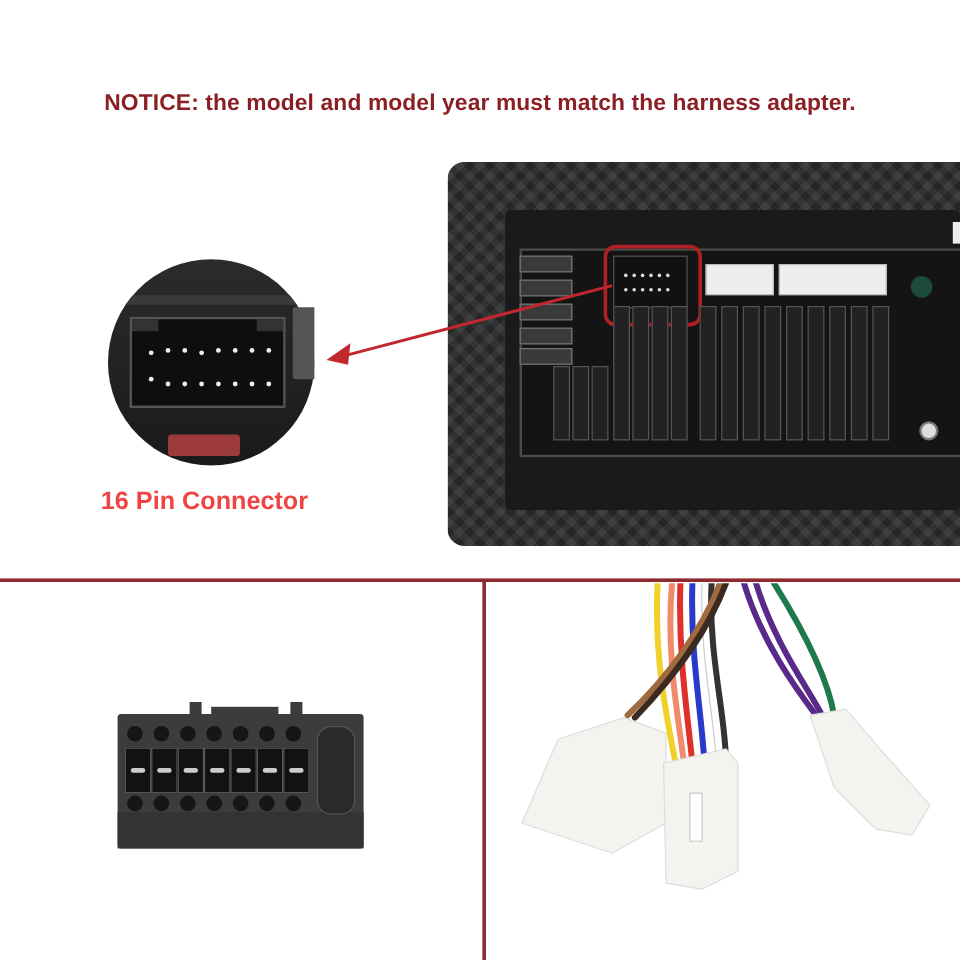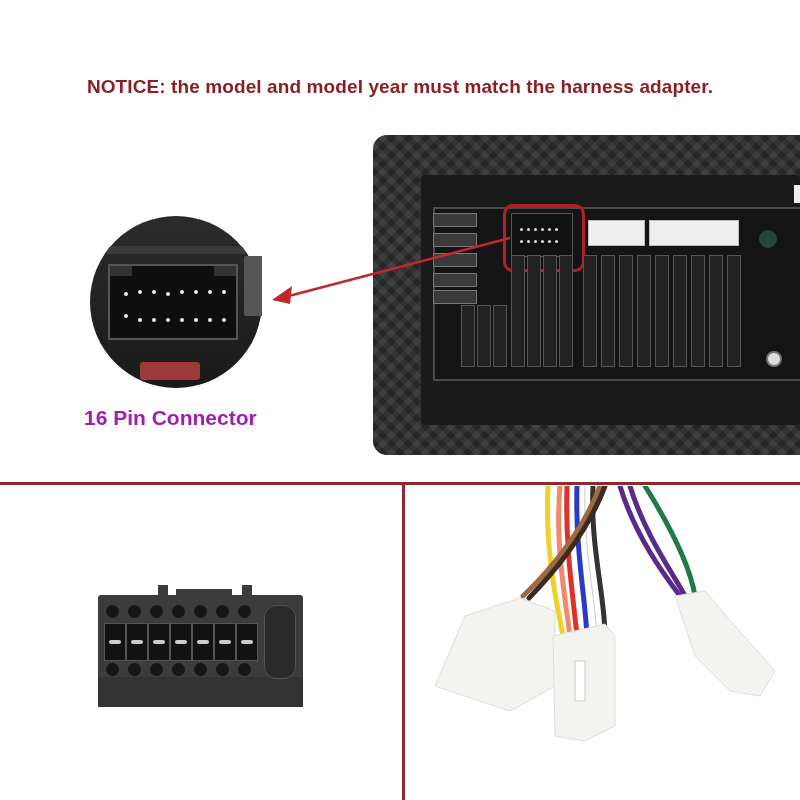--- a/index.html
+++ b/index.html
@@ -1,19 +1,19 @@
 <!DOCTYPE html>
 <html><head>
 <meta charset="utf-8">
 <style>
   html,body{margin:0;padding:0;background:#fff;}
   body{width:800px;height:800px;position:relative;overflow:hidden;font-family:"Liberation Sans",sans-serif;}
   .notice{position:absolute;left:0;top:76px;width:800px;text-align:center;font-weight:bold;font-size:19px;color:#8a1f24;letter-spacing:0.1px;}
   .notice .label{color:#8a1f24;}
-  .caption{position:absolute;left:84px;top:406px;font-weight:bold;font-size:21px;color:#a21caf;}
+  .caption{position:absolute;left:84px;top:406px;font-weight:bold;font-size:21px;color:#ef4444;}
   .hline{position:absolute;left:0;top:482px;width:800px;height:3px;background:#8e2a2f;}
   .vline{position:absolute;left:402px;top:484px;width:3px;height:316px;background:#8e2a2f;}
   
   .unit{position:absolute;left:373px;top:135px;width:427px;height:320px;background:#2a2a2a;border-radius:14px 0 0 14px;overflow:hidden;
     background-image:repeating-linear-gradient(45deg,rgba(255,255,255,0.05) 0 6px,rgba(0,0,0,0.05) 6px 12px),repeating-linear-gradient(-45deg,rgba(255,255,255,0.05) 0 6px,rgba(0,0,0,0.05) 6px 12px);}
   .chassis{position:absolute;left:48px;top:40px;width:379px;height:250px;background:#1a1a1a;border-radius:4px;}
   .panel{position:absolute;left:60px;top:72px;width:367px;height:170px;background:#141414;border:2px solid #4a4a4a;}
   .vent{position:absolute;left:60px;width:42px;height:12px;background:#3a3a3a;border:1px solid #777;}
   .fin{position:absolute;top:120px;width:12px;height:110px;background:#222;border:1px solid #555;}
   .whiteconn{position:absolute;top:85px;height:24px;background:#eee;border:1px solid #bbb;}

